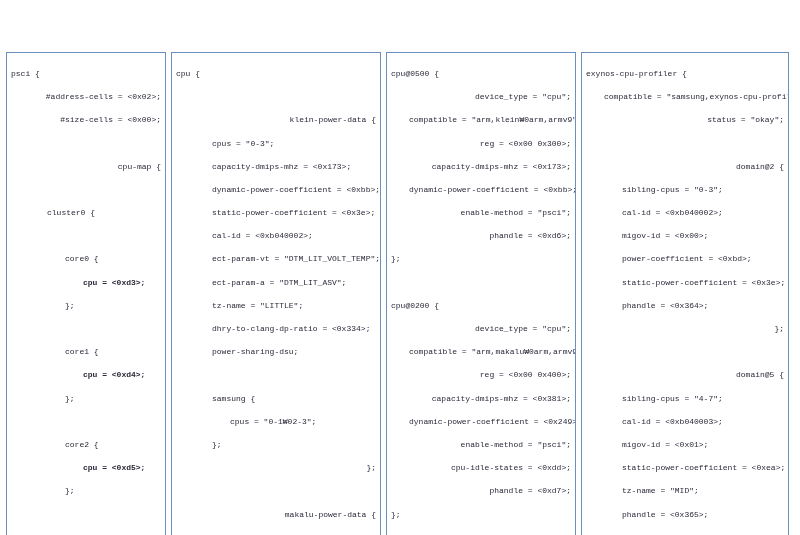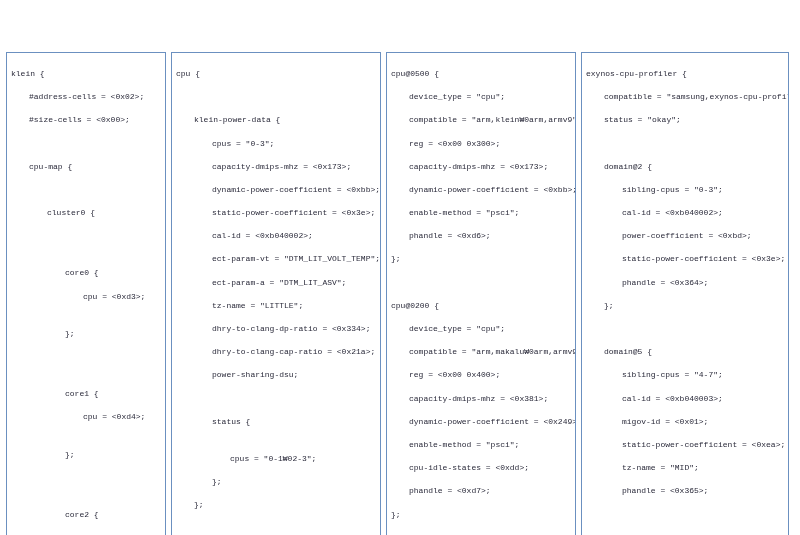--- a/index.html
+++ b/index.html
@@ -20,36 +20,36 @@
     .c1 { width: 160px; }
     .c2 { width: 210px; }
     .c3 { width: 190px; }
     .c4 { width: 208px; }
     .box {
       border: 1px solid #6b90c0;
       padding: 3px 4px 3px 4px;
       color: #2a2a3a;
       overflow: hidden;
     }
-    .ind1 { padding-left: 18px; }
+    .ind1 { padding-left: 18px; text-align: right; }
     .ind2 { padding-left: 36px; }
-    .ind3 { padding-left: 54px; margin-top: 14px; }
-    .ind4 { padding-left: 72px; }
+    .ind3 { padding-left: 54px; }
+    .ind4 { padding-left: 72px; font-weight: bold; }
   </style>
 </head>
 <body>
 
 
 
 <div class="cols">
 
   
   <div class="col c1">
     <div class="box">
-<div><span>klein</span> {</div>
+<div><span>psci</span> {</div>
 <div class="ind1">#address-cells = &lt;0x02&gt;;</div>
 <div class="ind1">#size-cells = &lt;0x00&gt;;</div>
 <div> </div>
 <div class="ind1"><span>cpu-map</span> {</div>
 <div> </div>
 <div class="ind2">cluster0 {</div>
 <div> </div>
 <div class="ind3">core0 {</div>
 <div class="ind4">cpu = &lt;0xd3&gt;;</div>
 <div class="ind3">};</div>
@@ -104,24 +104,23 @@
 <div class="ind1">klein-power-data {</div>
 <div class="ind2">cpus = "0-3";</div>
 <div class="ind2">capacity-dmips-mhz = &lt;0x173&gt;;</div>
 <div class="ind2">dynamic-power-coefficient = &lt;0xbb&gt;;</div>
 <div class="ind2">static-power-coefficient = &lt;0x3e&gt;;</div>
 <div class="ind2">cal-id = &lt;0xb040002&gt;;</div>
 <div class="ind2">ect-param-vt = "DTM_LIT_VOLT_TEMP";</div>
 <div class="ind2">ect-param-a = "DTM_LIT_ASV";</div>
 <div class="ind2">tz-name = "LITTLE";</div>
 <div class="ind2">dhry-to-clang-dp-ratio = &lt;0x334&gt;;</div>
-<div class="ind2">dhry-to-clang-cap-ratio = &lt;0x21a&gt;;</div>
 <div class="ind2">power-sharing-dsu;</div>
 <div> </div>
-<div class="ind2">status {</div>
+<div class="ind2">samsung {</div>
 <div class="ind3">cpus = "0-1₩02-3";</div>
 <div class="ind2">};</div>
 <div class="ind1">};</div>
 <div> </div>
 <div class="ind1">makalu-power-data {</div>
 
 
 
 
 
@@ -180,20 +179,21 @@
   
   <div class="col c4">
     <div class="box">
 <div>exynos-cpu-profiler {</div>
 <div class="ind1">compatible = "samsung,exynos-cpu-profiler";</div>
 <div class="ind1">status = "okay";</div>
 <div> </div>
 <div class="ind1">domain@2 {</div>
 <div class="ind2">sibling-cpus = "0-3";</div>
 <div class="ind2">cal-id = &lt;0xb040002&gt;;</div>
+<div class="ind2">migov-id = &lt;0x00&gt;;</div>
 <div class="ind2">power-coefficient = &lt;0xbd&gt;;</div>
 <div class="ind2">static-power-coefficient = &lt;0x3e&gt;;</div>
 <div class="ind2">phandle = &lt;0x364&gt;;</div>
 <div class="ind1">};</div>
 <div> </div>
 <div class="ind1">domain@5 {</div>
 <div class="ind2">sibling-cpus = "4-7";</div>
 <div class="ind2">cal-id = &lt;0xb040003&gt;;</div>
 <div class="ind2">migov-id = &lt;0x01&gt;;</div>
 <div class="ind2">static-power-coefficient = &lt;0xea&gt;;</div>

